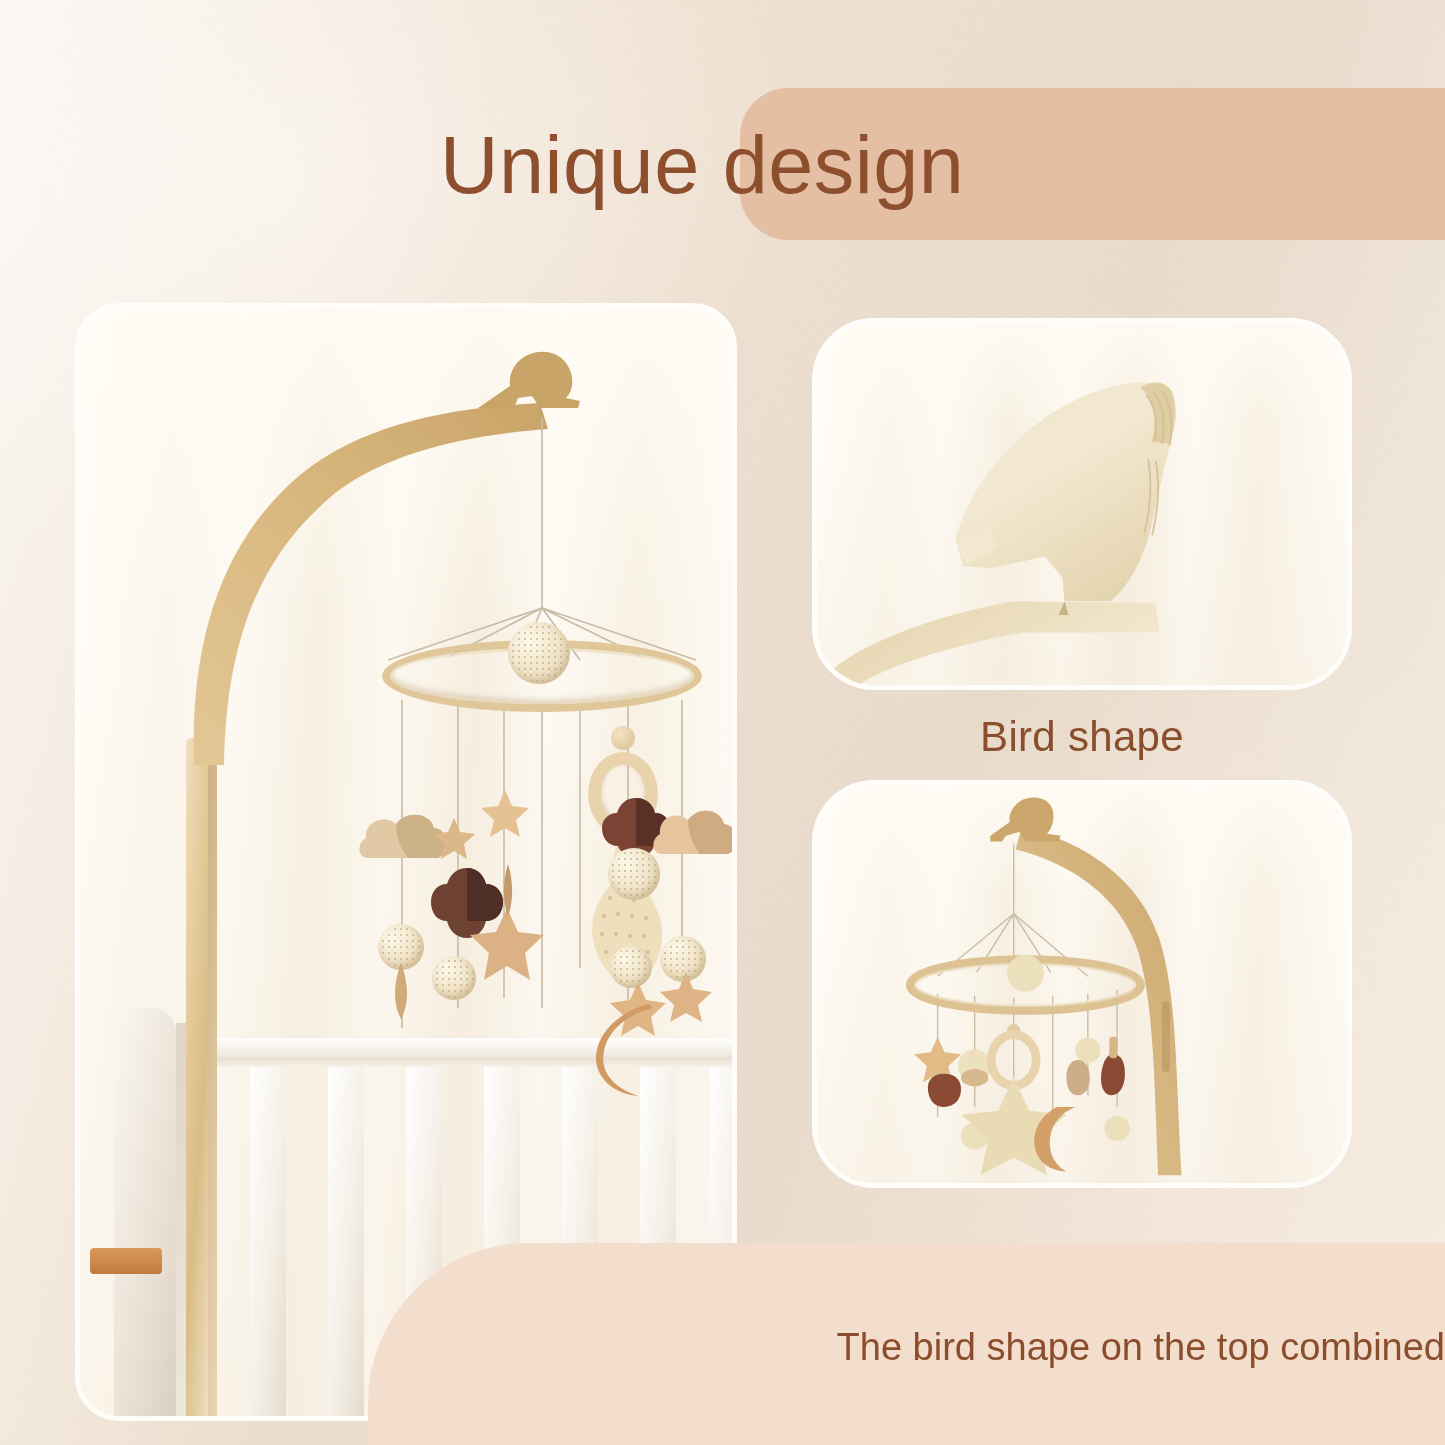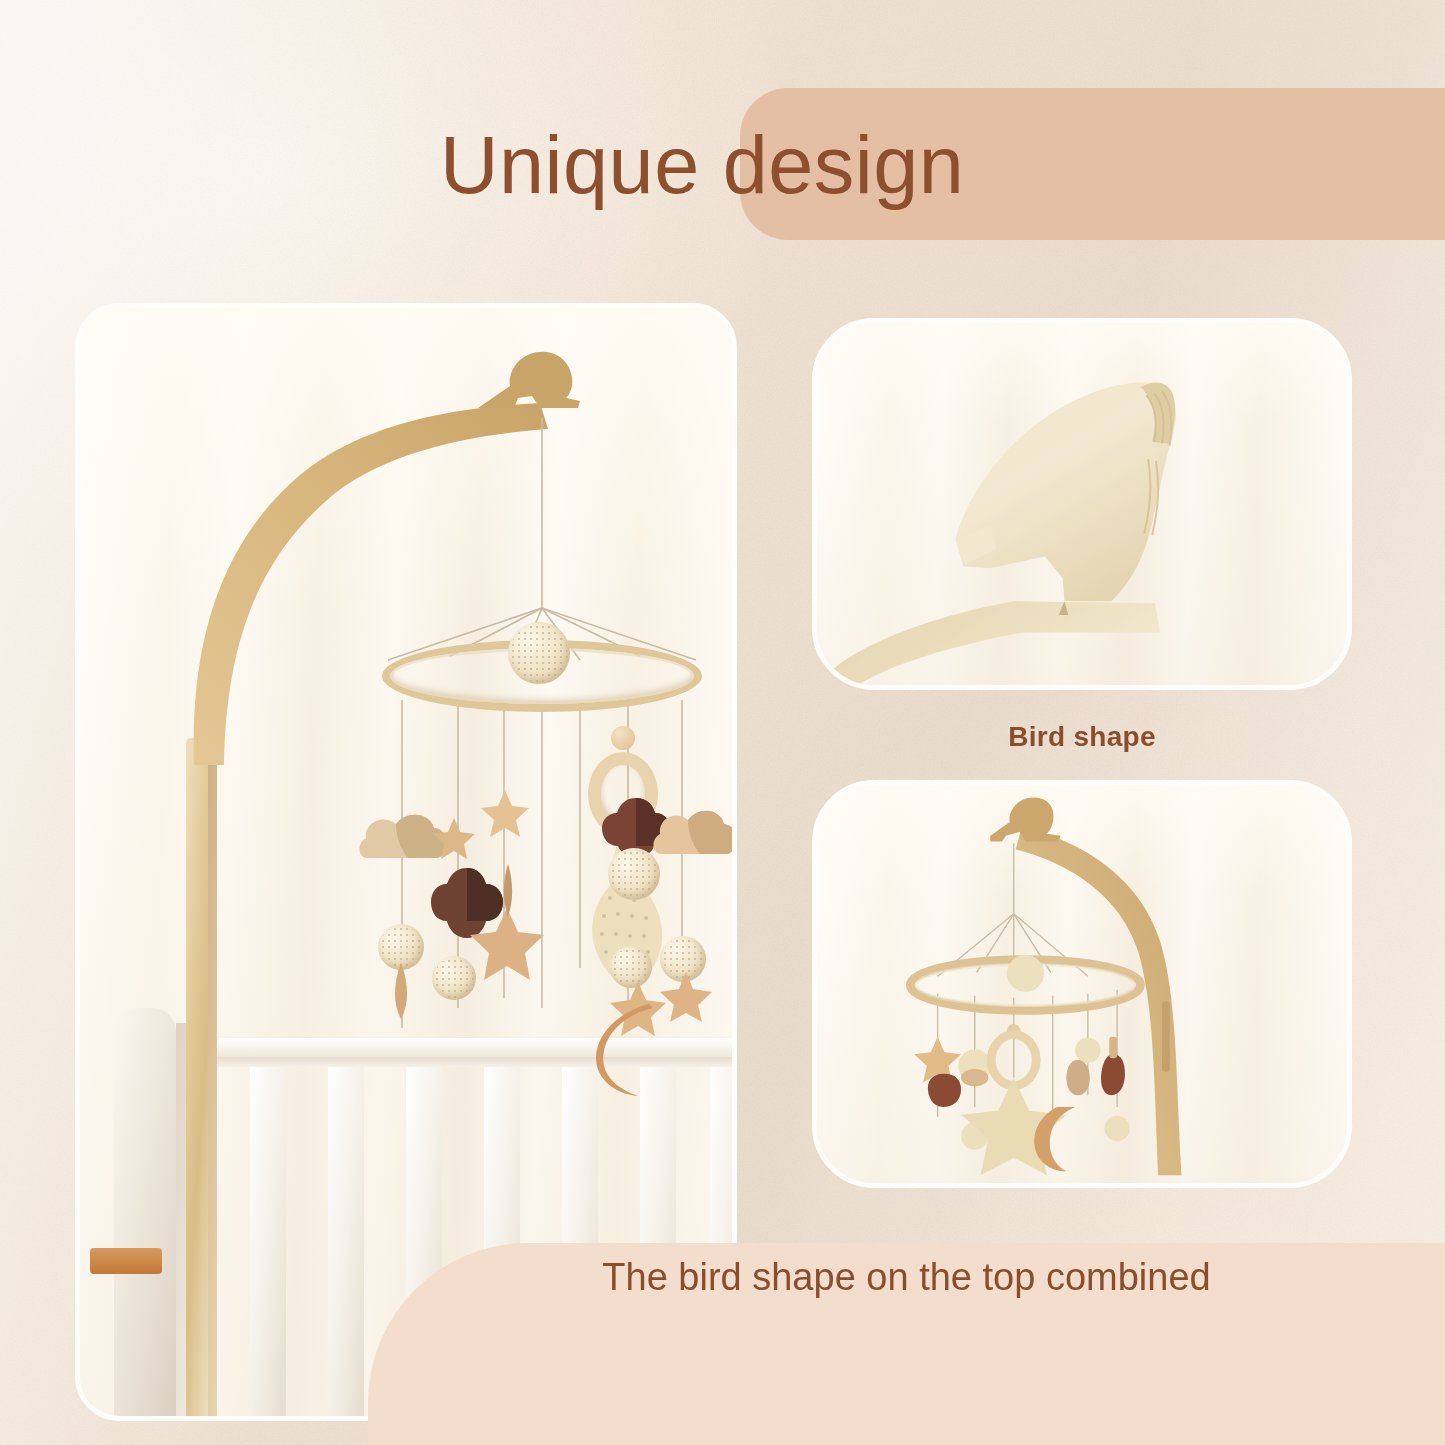--- a/index.html
+++ b/index.html
@@ -149,39 +149,39 @@
       radial-gradient(circle, rgba(185,160,115,.55) 1px, transparent 1.4px);
     background-size:6px 6px;
   }
   .wood-shape{ position:absolute; }
 
   
   #bird-caption{
     position:absolute;
     left:812px; top:706px; width:540px; height:62px;
     text-align:center;
-    font-size:28px;
-    font-weight:700;
+    font-size:42px;
+    font-weight:400;
     color:#8a4e2d;
     line-height:62px;
     letter-spacing:.3px;
   }
 
   
   #caption-banner{
     position:absolute;
     left:368px; top:1243px; width:1077px; height:202px;
     background:#f3ddcd;
     border-radius:160px 0 0 0;
   }
   #caption-text{
     position:absolute;
     left:368px; top:1252px; width:1077px; height:190px;
-    display:flex; flex-direction:row;
-    align-items:flex-start; justify-content:center;
+    display:flex; flex-direction:column;
+    align-items:flex-end; justify-content:center;
     gap:3px;
     color:#8a4e2d;
     font-size:38px;
     font-weight:400;
     line-height:1.34;
     text-align:center;
   }
   #caption-text span{ display:block; white-space:nowrap; }
 </style>
 </head>

